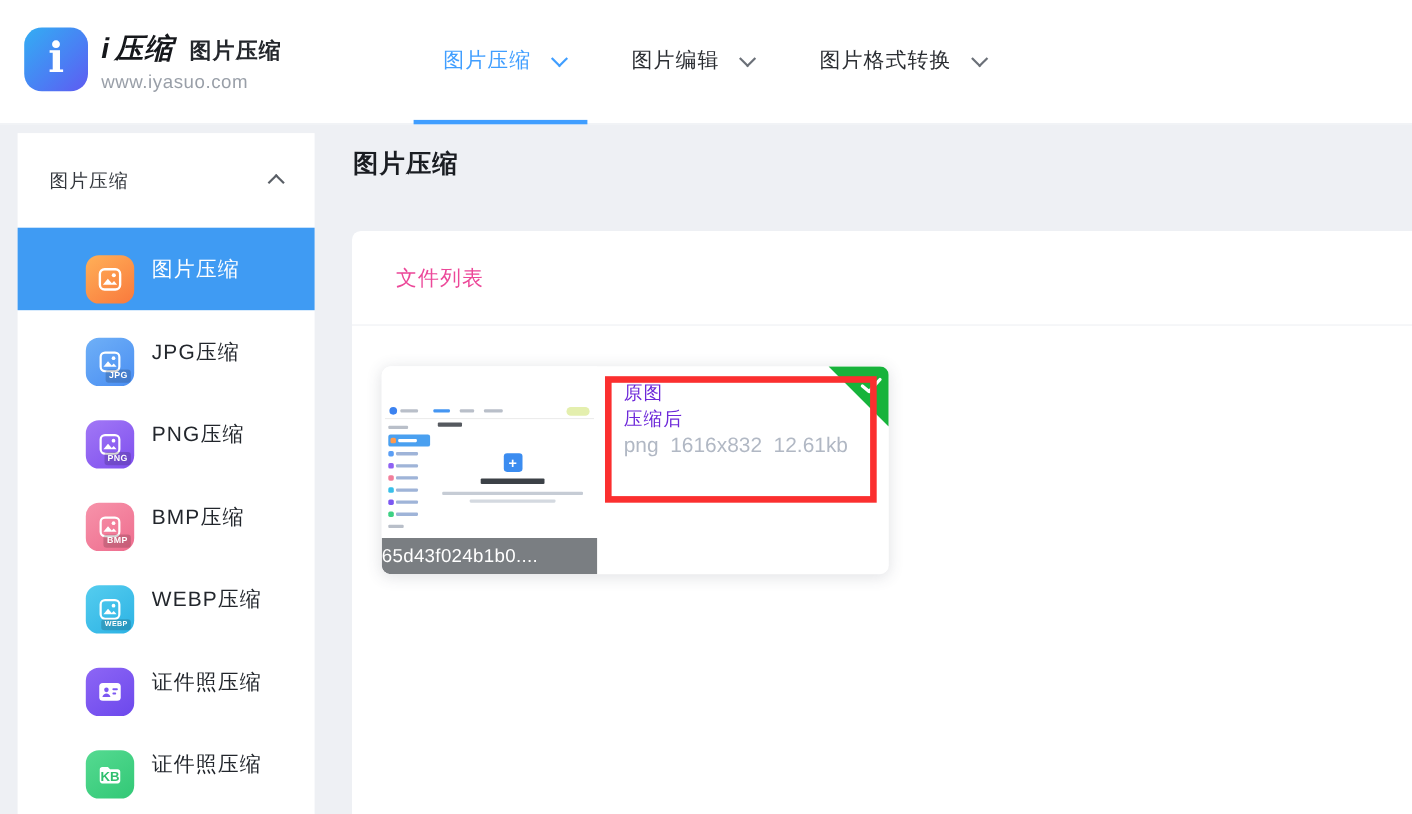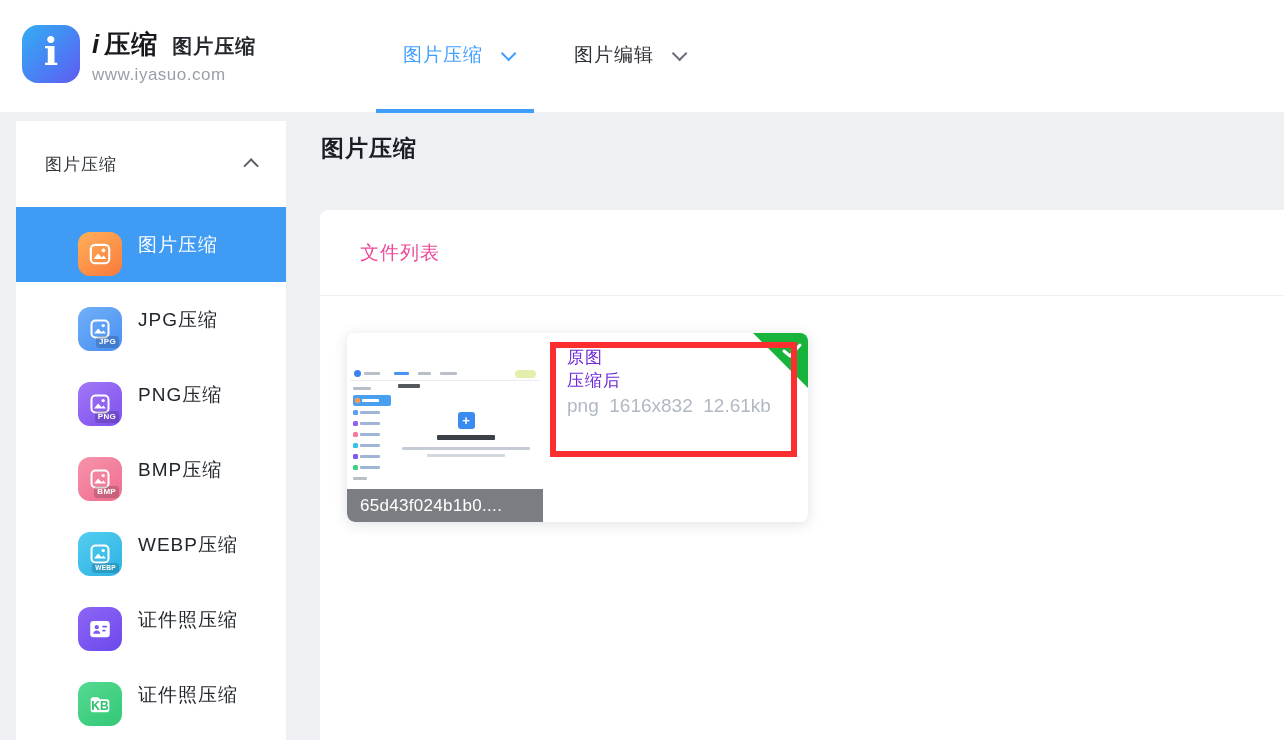--- a/index.html
+++ b/index.html
@@ -9,21 +9,21 @@
 
   
   .header { position:absolute; left:0; top:0; width:1284px; height:113px; background:#fff; border-bottom:1px solid #eef0f4; }
   .logo-wrap { position:absolute; left:22px; top:25px; display:flex; align-items:flex-start; }
   .logo-icon { width:58px; height:58px; border-radius:16px; background:linear-gradient(135deg,#33aef3 0%,#4b7df4 60%,#5f5bf1 100%);
                display:flex; align-items:center; justify-content:center; }
   .logo-icon span { color:#fff; font-family:"DejaVu Serif",serif; font-weight:bold; font-size:38px; line-height:1; transform:translateY(-2px); }
   .logo-text { margin-left:12px; padding-top:2px; }
   .brand-line { display:flex; align-items:baseline; white-space:nowrap; }
   .brand-prefix { font-style:italic; font-weight:bold; font-size:26px; color:#16181c; }
-  .brand-name { font-weight:bold; font-size:26px; color:#16181c; margin-left:5px; letter-spacing:1px; }
+  .brand-name { font-weight:bold; font-size:26px; color:#16181c; margin-left:5px; letter-spacing:1px;font-style:italic; }
   .brand-sub { font-size:20px; font-weight:600; color:#24272c; margin-left:14px; letter-spacing:1px; }
   .website { font-size:17px; color:#999fa8; margin-top:3px; letter-spacing:.5px; }
 
   .nav { position:absolute; left:403px; top:0; height:110px; display:flex; align-items:center; }
   .nav-item { display:flex; align-items:center; margin-right:62px; cursor:pointer; }
   .nav-label { font-size:19px; color:#2b2e33; letter-spacing:1px; }
   .nav-item.active .nav-label { color:#409eff; }
   .chevron { width:11px; height:11px; border-right:2px solid #6b7078; border-bottom:2px solid #6b7078; display:inline-block; }
   .chevron.down { transform:rotate(45deg) translateY(-3px); margin-left:18px; }
   .nav-item.active .chevron { border-color:#409eff; }
@@ -79,21 +79,21 @@
   .m-row.hl { background:#4aa0f0; border-radius:2px; height:11px; padding:0 2px; }
   .m-row.hl .txt { background:#fff; width:17px; }
   .mini-main { flex:1; padding:3px 6px 0 4px; display:flex; flex-direction:column; align-items:center; }
   .m-head { align-self:flex-start; width:22px; height:4px; background:#55595f; border-radius:1px; }
   .m-plus { margin-top:24px; width:17px; height:17px; border-radius:3px; background:#3b8cf0; color:#fff; font-size:13px; font-weight:bold;
             display:flex; align-items:center; justify-content:center; line-height:1; }
   .m-upload { margin-top:6px; width:58px; height:5px; background:#3c4147; border-radius:1px; }
   .m-line1 { margin-top:7px; width:128px; height:3px; background:#c6ccd5; border-radius:1px; }
   .m-line2 { margin-top:4px; width:78px; height:3px; background:#d4d9e0; border-radius:1px; }
   .file-name-bar { position:absolute; left:0; top:156px; width:196px; height:33px; background:rgba(93,97,102,0.82);
-                   border-radius:0 0 0 8px; display:flex; align-items:center; padding-left:13px; }
+                   border-radius:0 0 0 8px; display:flex; align-items:center; }
   .file-name { color:#fff; font-size:17px; letter-spacing:.3px; white-space:nowrap; }
 
   
   .info { position:absolute; left:220px; top:13px; }
   .info-label { font-size:17px; color:#6d28d9; letter-spacing:1px; }
   .info-meta { font-size:19px; color:#b1b8c4; margin-top:3px; margin-bottom:11px; white-space:pre; }
   .btn-row { position:absolute; left:226px; top:129px; display:flex; }
   .btn { width:70px; height:38px; background:#f2f3f5; border:none; border-radius:4px; font-size:17px; color:#4c5158;
          display:flex; align-items:center; justify-content:center; cursor:pointer; letter-spacing:1px; font-family:inherit; }
   .btn + .btn { margin-left:37px; }
@@ -126,20 +126,24 @@
       </div>
     </div>
 
     <div class="nav">
       <div class="nav-item active">
         <span class="nav-label">图片压缩</span>
         <span class="chevron down"></span>
       </div>
       <div class="nav-item">
         <span class="nav-label">图片编辑</span>
+        <span class="chevron down"></span>
+      </div>
+      <div class="nav-item">
+        <span class="nav-label">图片格式转换</span>
         <span class="chevron down"></span>
       </div>
     </div>
     <div class="nav-underline"></div>
   </div>
 
   <div class="sidebar">
     <div class="side-group">
       <span class="side-group-title">图片压缩</span>
       <span class="chevron up"></span>

